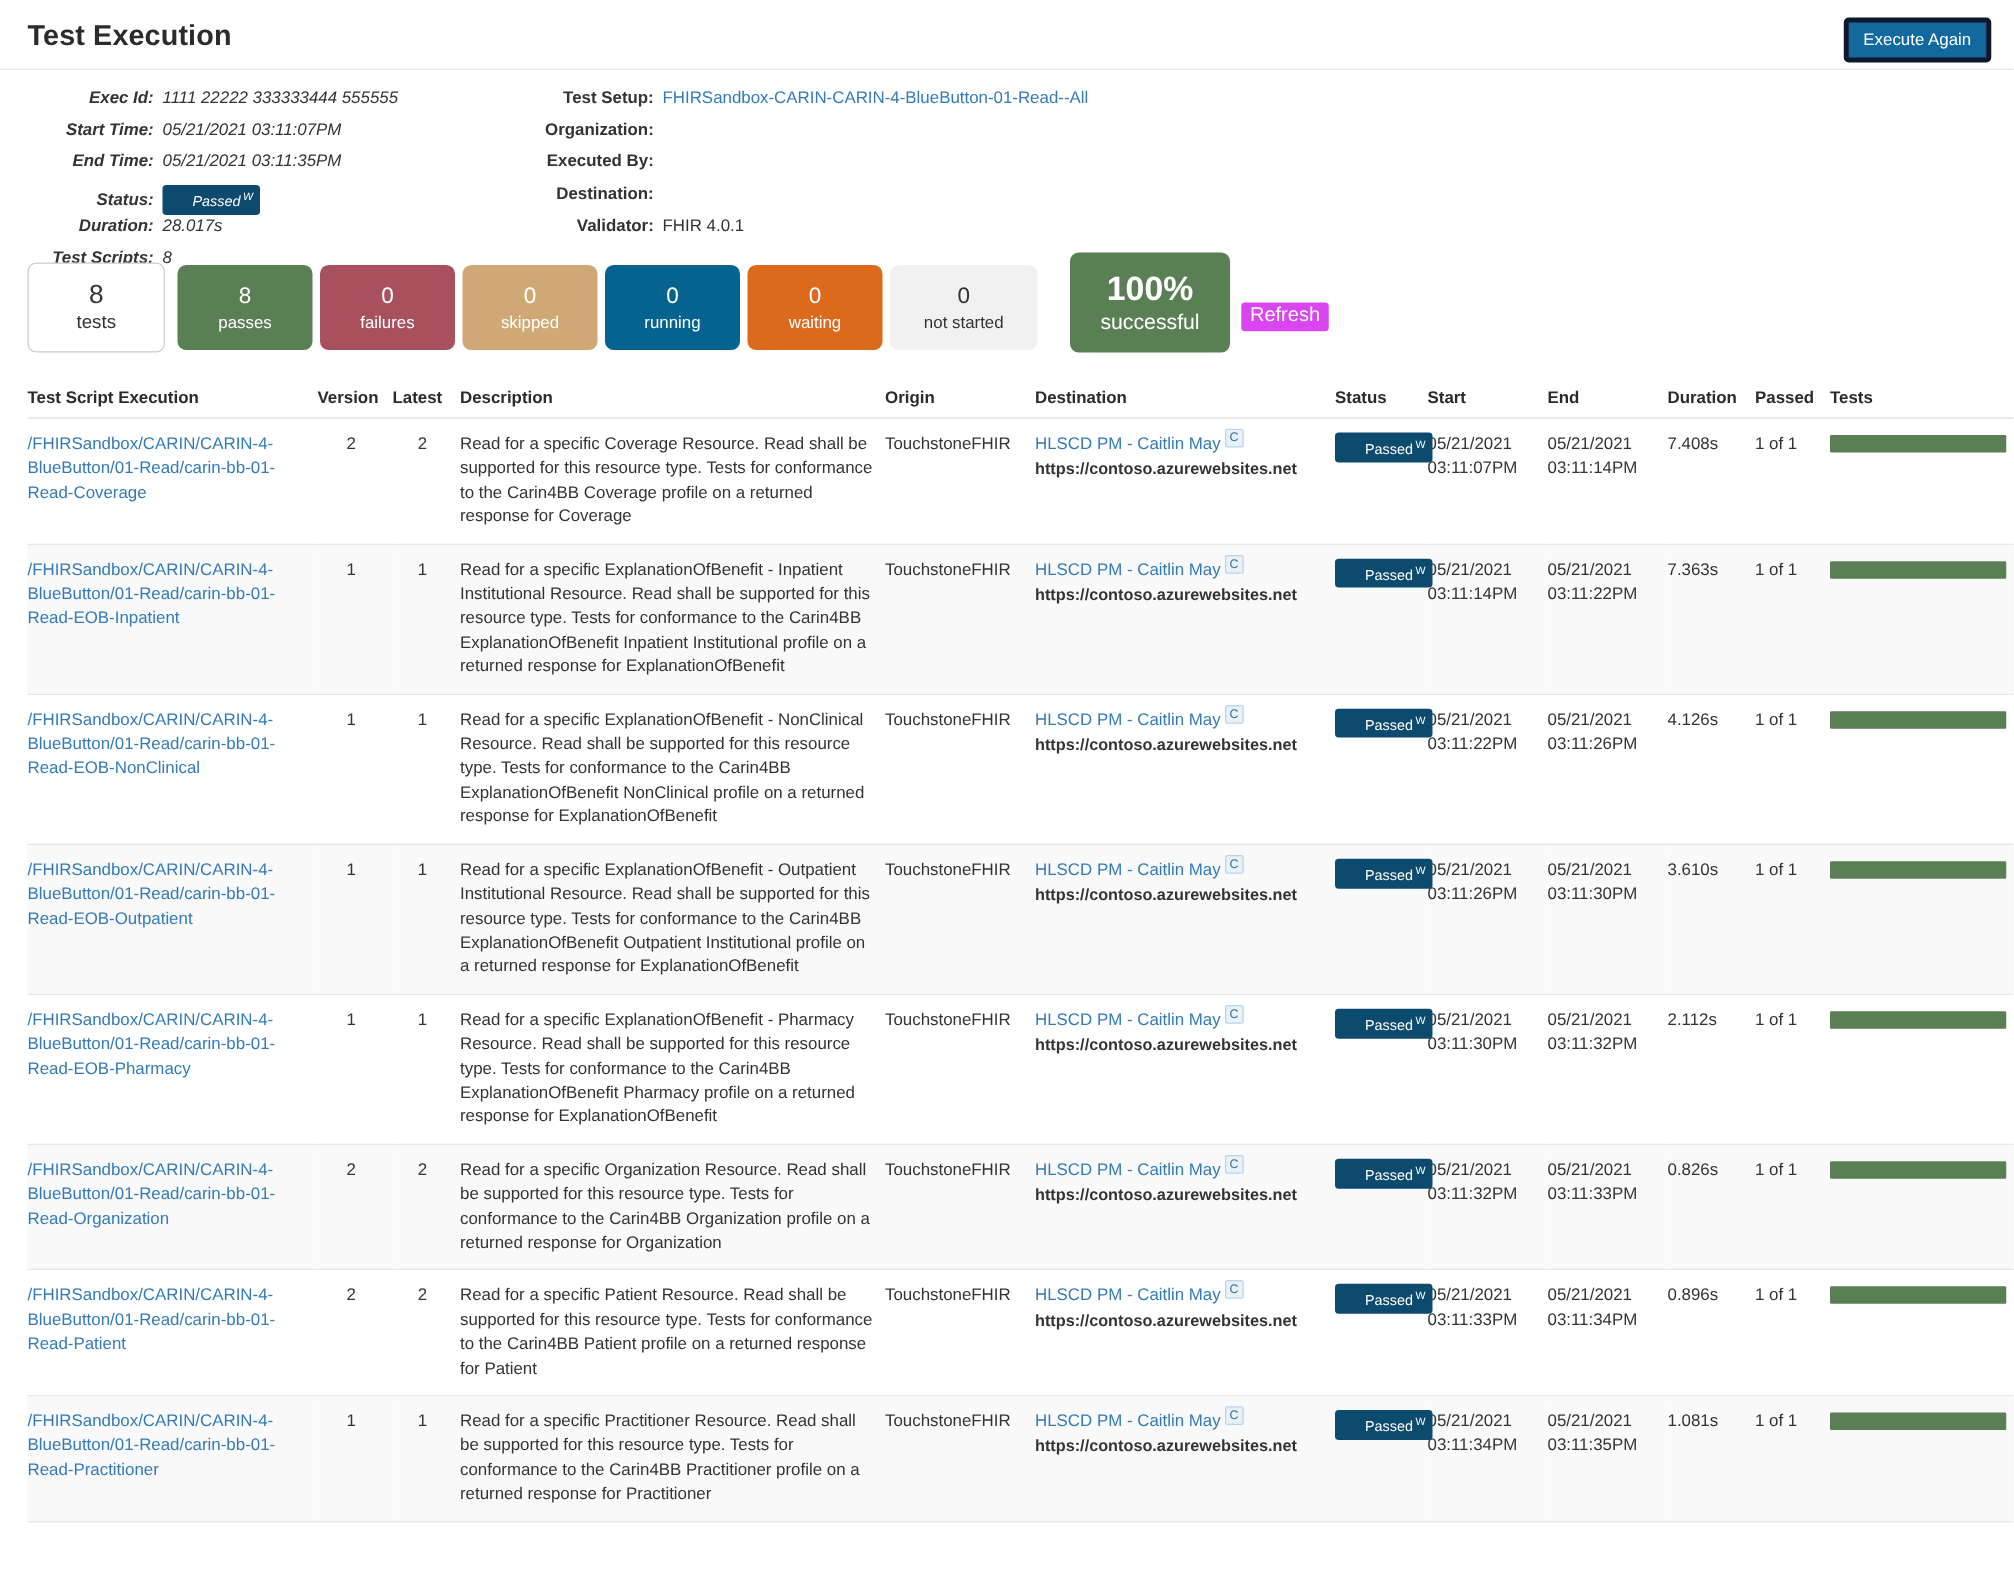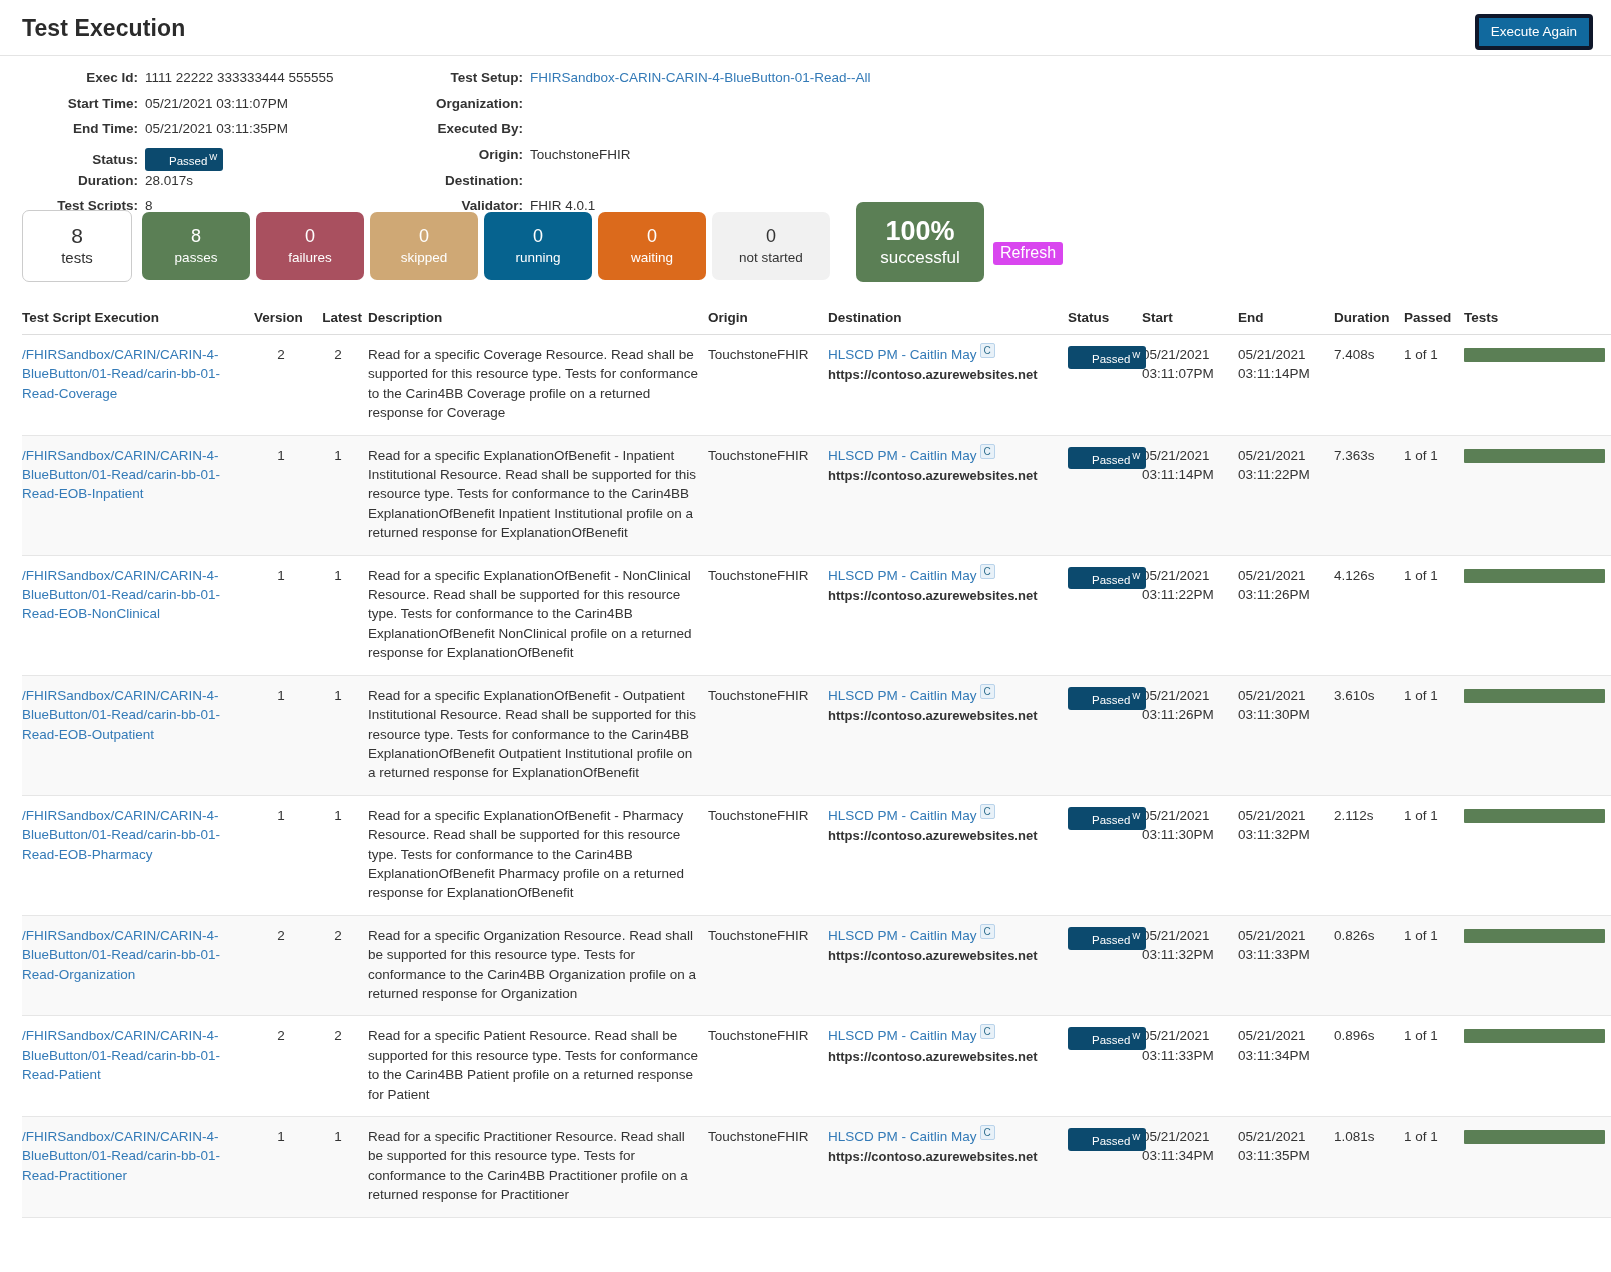--- a/index.html
+++ b/index.html
@@ -43,21 +43,21 @@
   
   .meta-wrap {
     position: relative;
     padding: 14px 0 8px 0;
     height: 150px;
   }
   .meta-col {
     position: absolute;
     top: 14px;
   }
-  .meta-col.left { left: 16px; width: 420px; }
+  .meta-col.left { left: 1px; width: 420px; font-style: italic; }
   .meta-col.right { left: 420px; width: 700px; }
   .meta-row {
     display: flex;
     align-items: baseline;
     height: 25.7px;
     font-size: 13.5px;
   }
   .meta-label {
     font-weight: bold;
     color: #333;
@@ -255,24 +255,20 @@
         <div class="meta-label">Test Setup:</div>
         <div class="meta-value link">FHIRSandbox-CARIN-CARIN-4-BlueButton-01-Read--All</div>
       </div>
       <div class="meta-row">
         <div class="meta-label">Organization:</div>
         <div class="meta-value"></div>
       </div>
       <div class="meta-row">
         <div class="meta-label">Executed By:</div>
         <div class="meta-value"></div>
-      </div>
-      <div class="meta-row">
-        <div class="meta-label">Origin:</div>
-        <div class="meta-value">TouchstoneFHIR</div>
       </div>
       <div class="meta-row">
         <div class="meta-label">Destination:</div>
         <div class="meta-value"></div>
       </div>
       <div class="meta-row">
         <div class="meta-label">Validator:</div>
         <div class="meta-value">FHIR 4.0.1</div>
       </div>
     </div>
@@ -327,21 +323,21 @@
         <col class="c-start">
       <col class="c-end">
         <col class="c-dur">
         <col class="c-passed">
         <col class="c-tests">
     </colgroup>
     <thead>
       <tr id="header-row">
           <th>Test Script Execution</th>
           <th style="text-align: left;">Version</th>
-          <th style="text-align: right;">Latest</th>
+          <th style="text-align: left;">Latest</th>
           <th>Description</th>
           <th>Origin</th>
           <th>Destination</th>
           <th>Status</th>
           <th>Start</th>
           <th>End</th>
           <th>Duration</th>
           <th>Passed</th>
           <th>Tests</th>
         </tr>

